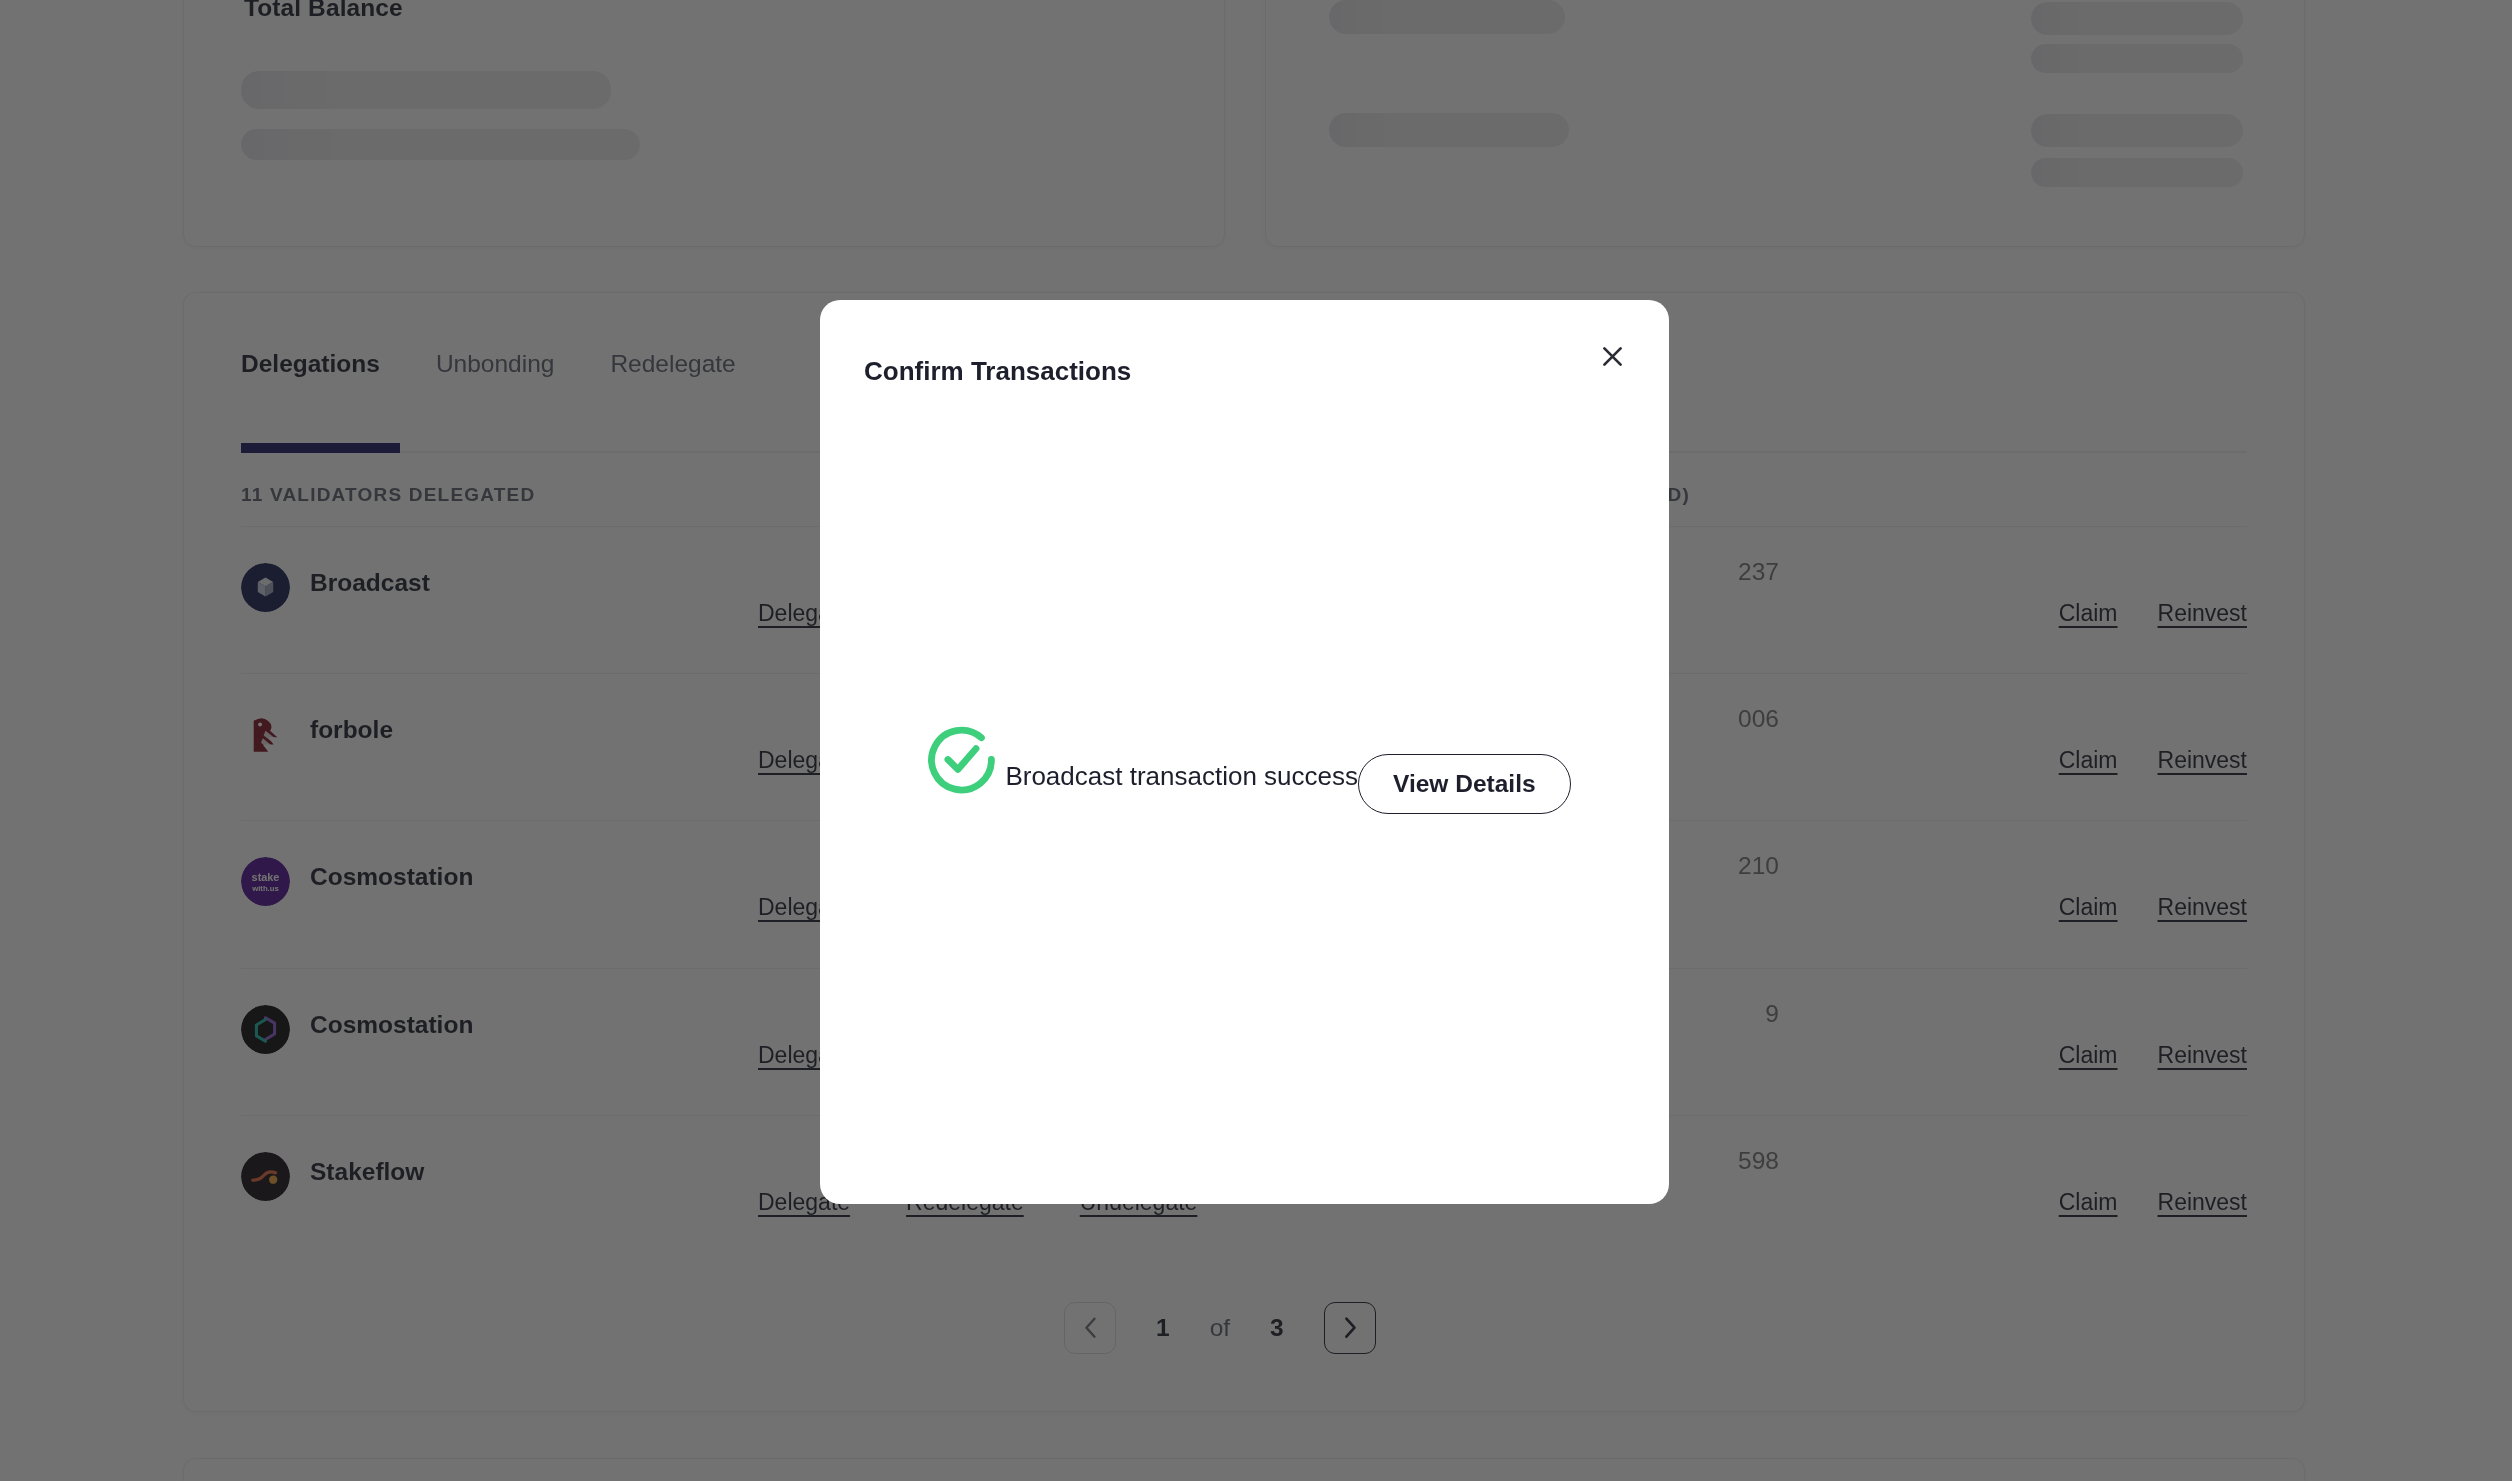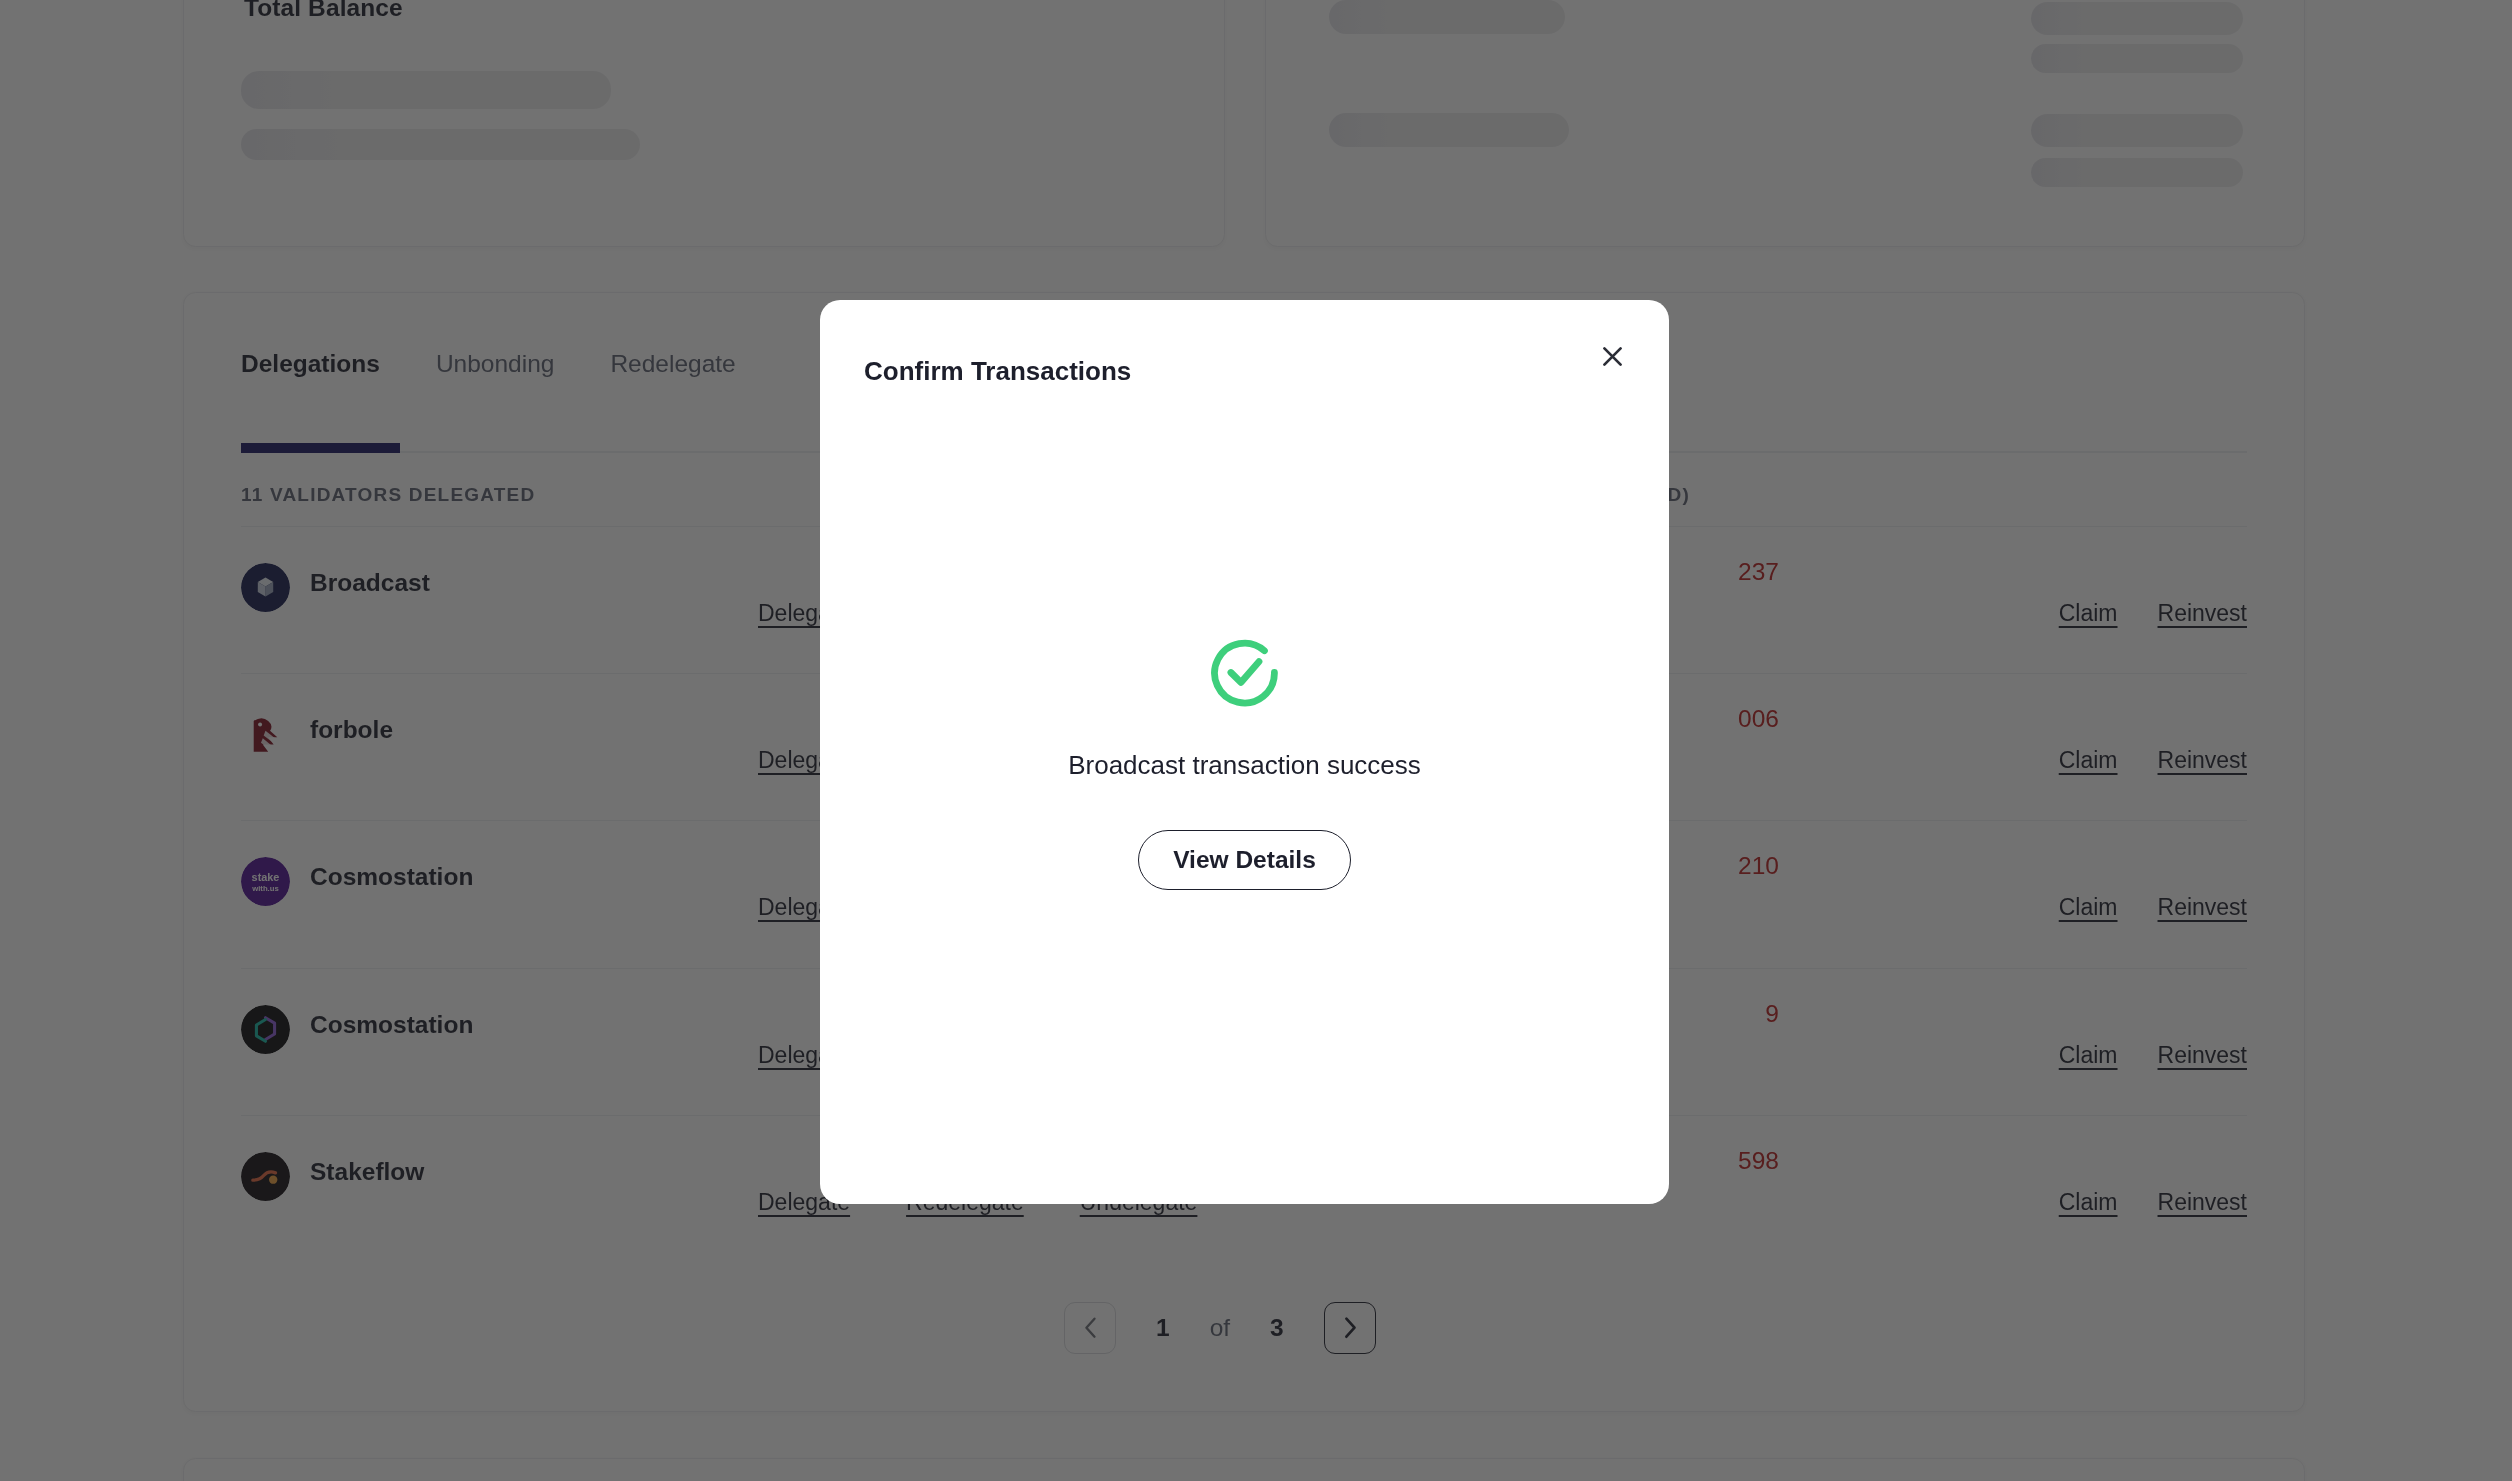--- a/index.html
+++ b/index.html
@@ -105,21 +105,21 @@
     white-space: nowrap;
   }
   .avatar {
     position: absolute; left: 0px; top: 36px;
     width: 49px; height: 49px; border-radius: 50%;
     overflow: hidden; display: block;
   }
 
   .amount {
     position: absolute; top: 31px;
-    font-size: 24.5px; color: #b91c1c;
+    font-size: 24.5px; color: #737373;
     text-align: right; white-space: nowrap;
   }
   .amount { right: 468px; }
 
   .actions {
     position: absolute; top: 73px;
     font-size: 23px; color: #1d1f2c;
     white-space: nowrap;
   }
   .actions a {
@@ -164,21 +164,21 @@
     font-size: 26px; font-weight: 700; color: #1d1f2c;
   }
   #modal-close {
     position: absolute; right: 33px; top: 33px;
     width: 47px; height: 47px;
     display: flex; align-items: center; justify-content: center;
     cursor: pointer;
   }
   #modal-body {
     position: absolute; left: 0; right: 0; top: 0; bottom: 0;
-    display: flex; flex-direction: column;
+    display: flex; flex-direction: row;
     align-items: center; justify-content: center;
     padding-top: 15px;
   }
   #success-icon { width: 87px; height: 87px; }
   #success-text {
     margin-top: 34px;
     font-size: 26px; color: #1d1f2c;
   }
   #view-details {
     margin-top: 49px;

